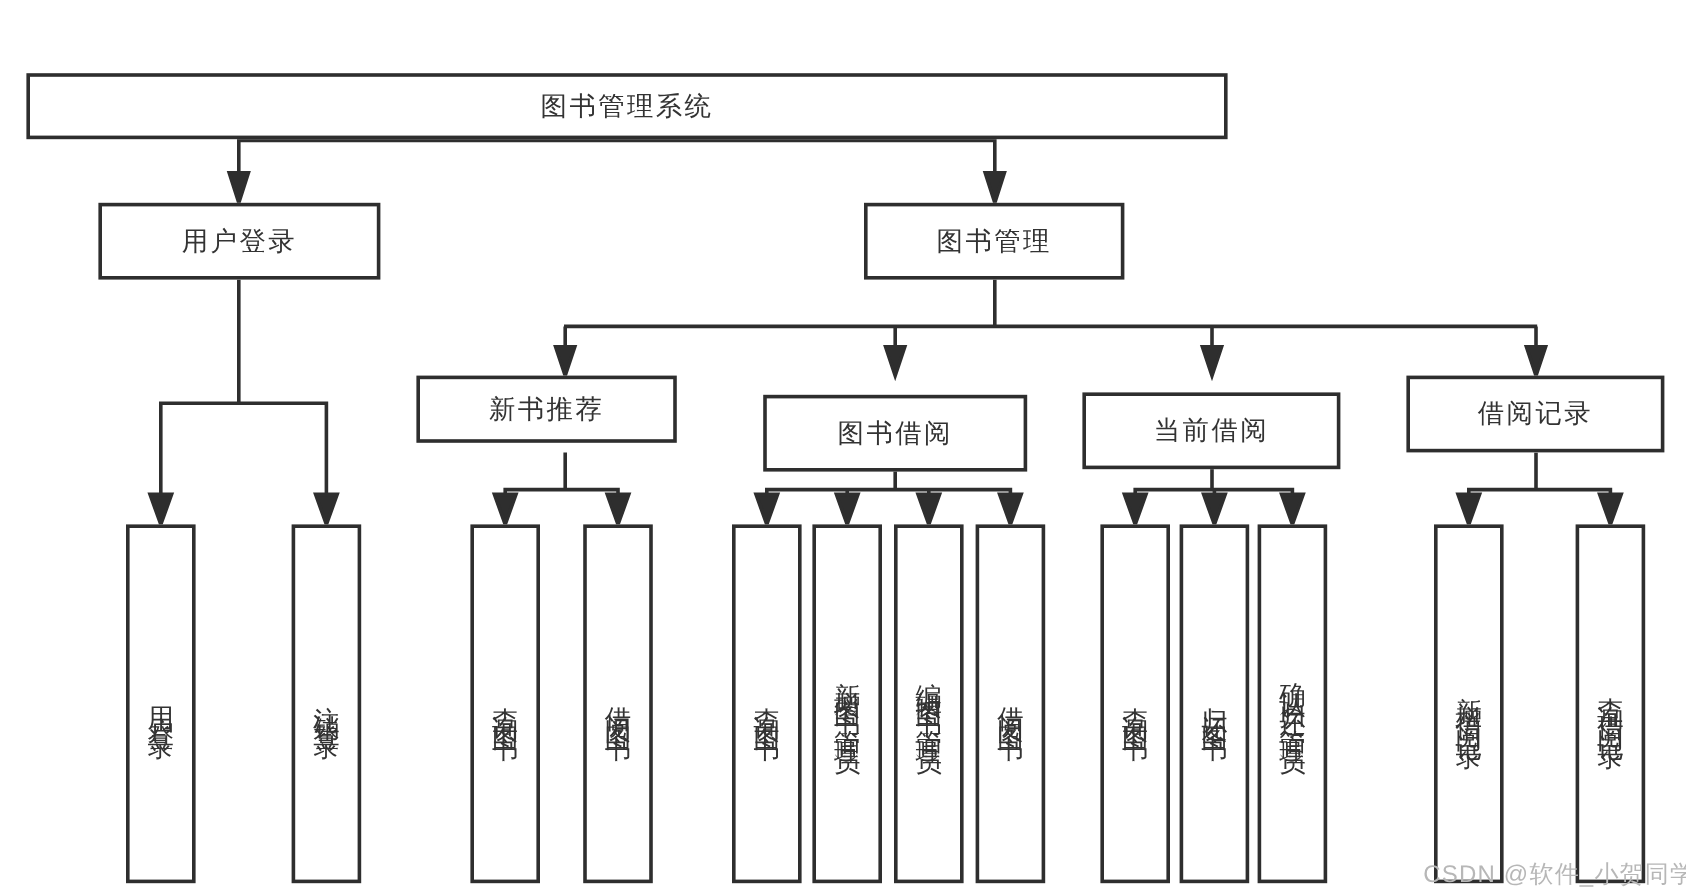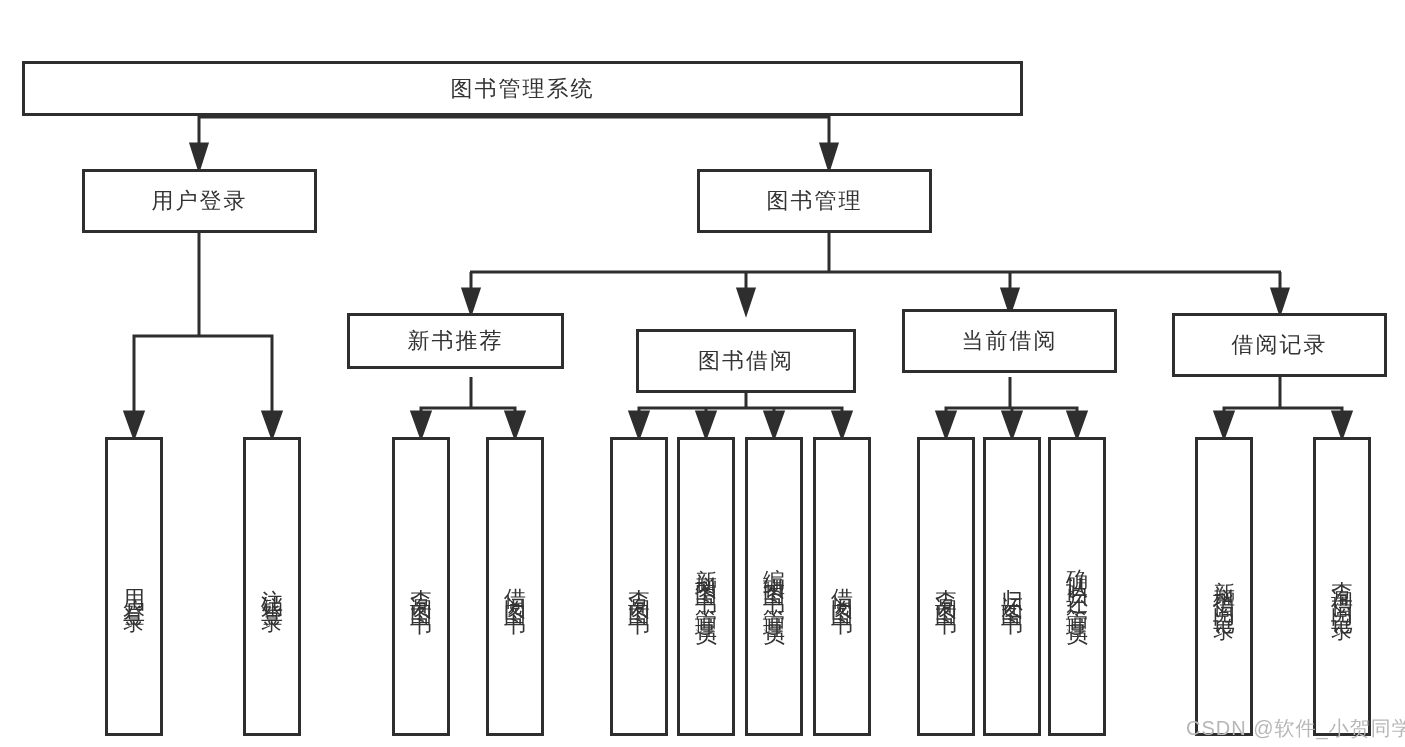--- a/index.html
+++ b/index.html
@@ -99,25 +99,25 @@
     <g stroke="#2e2e2e" stroke-width="3" fill="#2e2e2e">
       <path d="M1280 377 V408 M1222.5 408 H1343.5 M1224 408 V414 M1342 408 V414" fill="none"></path>
       <polygon points="1224,437 1215,412 1233,412"></polygon>
       <polygon points="1342,437 1333,412 1351,412"></polygon>
     </g>
   </svg>
 
   <div class="node" style="left:22px; top:13px; width:1001px; height:55px;margin-top:48px;">图书管理系统</div>
 
   <div class="node" style="left:82px; top:169px; width:235px; height:64px;">用户登录</div>
-  <div class="node" style="left:697px; top:169px; width:235px; height:64px;">图书管理</div>
+  <div class="node" style="left:720px; top:169px; width:217px; height:64px;">图书管理</div>
 
   <div class="node" style="left:347px; top:313px; width:217px; height:56px;">新书推荐</div>
   <div class="node" style="left:636px; top:313px; width:220px; height:64px;margin-top:16px;">图书借阅</div>
-  <div class="node" style="left:902px; top:309px; width:215px; height:64px;">当前借阅</div>
+  <div class="node" style="left:902px; top:327px; width:215px; height:64px;">当前借阅</div>
   <div class="node" style="left:1172px; top:313px; width:215px; height:64px;">借阅记录</div>
 
   <div class="node v" style="left:105px; top:437px; width:58px; height:299px;">用户登录</div>
   <div class="node v" style="left:243px; top:437px; width:58px; height:299px;">注销登录</div>
 
   <div class="node v" style="left:392px; top:437px; width:58px; height:299px;">查询图书</div>
   <div class="node v" style="left:486px; top:437px; width:58px; height:299px;">借阅图书</div>
 
   <div class="node v" style="left:610px; top:437px; width:58px; height:299px;">查询图书</div>
   <div class="node v" style="left:677px; top:437px; width:58px; height:299px;">新增图书（管理员）</div>

